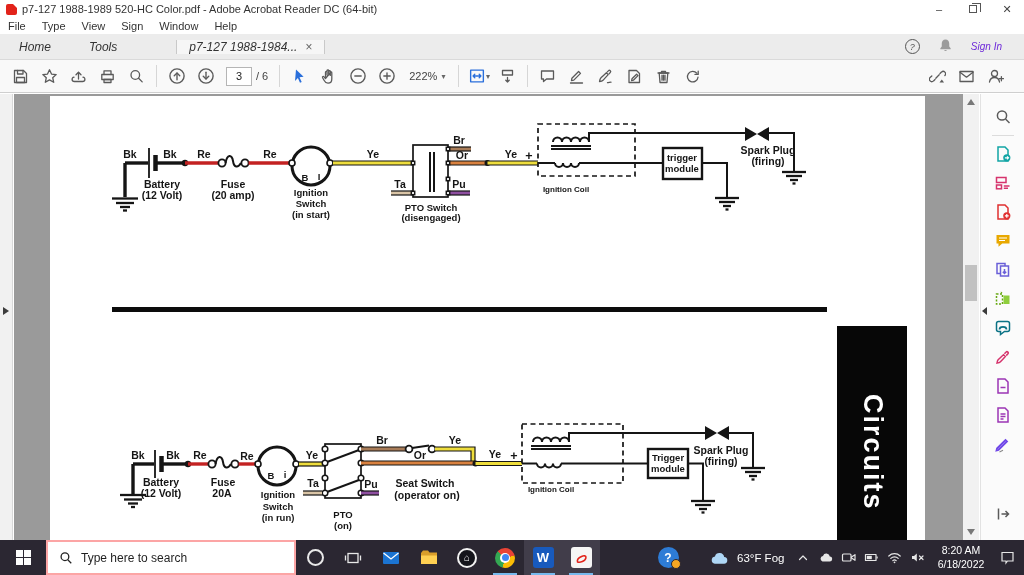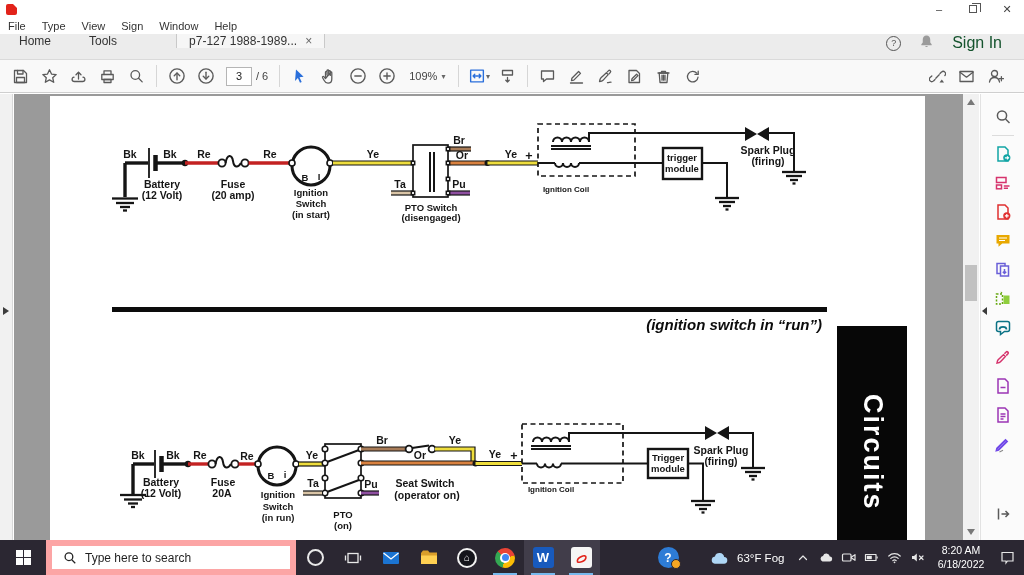--- a/index.html
+++ b/index.html
@@ -13,27 +13,27 @@
   .win-controls { margin-left:auto; display:flex; height:100%; }
   .wc { width:34px; display:flex; align-items:center; justify-content:center; font-size:11px; color:#444; cursor:default; }
   .restore-glyph { width:8px; height:8px; border:1px solid #555; position:relative; background:#fff; }
   .restore-glyph::before { content:""; position:absolute; left:2px; top:-3px; width:8px; height:8px; border-top:1px solid #555; border-right:1px solid #555; }
 
   
   .menubar { height:16px; background:#fff; display:flex; align-items:center; gap:16px; padding-left:8px; font-size:11px; color:#333; }
   .menubar span { cursor:default; }
 
   
-  .tabbar { height:26px; background:#ececec; display:flex; align-items:flex-start; border-bottom:1px solid #dadada; font-size:12px; color:#333; }
+  .tabbar { height:26px; background:#ececec; display:flex; align-items:center; border-bottom:1px solid #dadada; font-size:12px; color:#333;font-style:italic; }
   .tab { display:flex; align-items:center; padding:0 19px; }
   .doctab { display:flex; align-items:center; gap:8px; padding:0 12px; background:#f6f6f6; border-left:1px solid #c9c9c9; border-right:1px solid #c9c9c9; margin-left:40px; }
   .tabclose { color:#666; font-size:12px; }
   .tabbar-right { margin-left:auto; display:flex; align-items:center; gap:18px; padding-right:22px; }
   .helpcirc { width:15px; height:15px; border:1.2px solid #555; border-radius:50%; display:flex; align-items:center; justify-content:center; font-size:9px; color:#555; }
-  .signin { font-size:16px; color:#14532d; }
+  .signin { font-size:10px; color:#6d28d9; }
 
   
   .toolbar { height:33px; background:#f9f9f9; border-bottom:1px solid #cfcfcf; display:flex; align-items:center; padding-left:6px; }
   .tbtn { width:29px; height:26px; display:flex; align-items:center; justify-content:center; }
   .tbtn svg { stroke:#5a5a5a; fill:none; stroke-width:1.3; stroke-linecap:round; stroke-linejoin:round; }
   .sep { width:1px; height:22px; background:#d6d6d6; margin:0 5px; }
   .pagebox { width:26px; height:19px; border:1px solid #b5b5b5; background:#fff; text-align:center; font-size:11px; color:#222; margin:0 4px 0 6px; font-family:"Liberation Sans",sans-serif; }
   .pagetotal { font-size:11px; color:#444; margin-right:6px; }
   .zoomctl { display:flex; align-items:center; gap:4px; font-size:11px; color:#444; padding:0 8px; }
   .caret { font-size:8px; color:#666; }
@@ -76,21 +76,21 @@
   .tpbtn { width:28px; height:26px; display:flex; align-items:center; justify-content:center; margin-bottom:3px; }
   .tp-sep { width:22px; height:1px; background:#dcdcdc; margin:2px 0 5px; }
   .collapse-arrow { position:absolute; left:1px; top:213px; width:0; height:0; border-right:5px solid #3c3c3c; border-top:4px solid transparent; border-bottom:4px solid transparent; }
   .tp-bottom { position:absolute; bottom:10px; }
 
   
   .taskbar { position:absolute; left:0; bottom:0; width:1024px; height:35px; background:#2b2732; display:flex; align-items:stretch; color:#eee; }
   .startbtn { width:46px; display:flex; align-items:center; justify-content:center; }
   .winlogo { width:15px; height:15px; display:grid; grid-template-columns:7px 7px; grid-template-rows:7px 7px; gap:1px; }
   .winlogo i { background:#fdfdfd; }
-  .tb-search { width:250px; background:#fff; display:flex; align-items:center; gap:8px; padding-left:11px; border:6px solid #fca5a5; }
+  .tb-search { width:250px; background:#fff; display:flex; align-items:center; gap:8px; padding-left:11px; border:2px solid #fca5a5; }
   .tb-search input { border:none; outline:none; font-size:12px; width:180px; font-family:"Liberation Sans",sans-serif; background:transparent; color:#111; }
   .tb-search input::placeholder { color:#1f1f1f; }
   .tb-app { width:38px; display:flex; align-items:center; justify-content:center; position:relative; }
   .tb-app.running::after { content:""; position:absolute; bottom:0; left:7px; right:7px; height:2px; background:#76b9ed; }
   .tb-app.active { background:#413d4a; }
   .cortana-ring { width:17px; height:17px; border:2px solid #e8e8e8; border-radius:50%; }
   .ring-app { width:20px; height:20px; border-radius:50%; background:#15151c; border:2px solid #f2f2f2; display:flex; align-items:center; justify-content:center; color:#fff; font-size:10px; }
   .chrome { width:20px; height:20px; border-radius:50%; background:conic-gradient(from -45deg,#ea4335 0 120deg,#fbbc05 0 240deg,#34a853 0 360deg); display:flex; align-items:center; justify-content:center; }
   .chrome-mid { width:10px; height:10px; background:#fff; border-radius:50%; display:flex; align-items:center; justify-content:center; }
   .chrome-core { width:7px; height:7px; background:#4285f4; border-radius:50%; }
@@ -107,20 +107,21 @@
   .clock { width:62px; text-align:center; font-size:10.5px; line-height:1.25; color:#fff; display:flex; flex-direction:column; justify-content:center; }
   .action { width:30px; display:flex; align-items:center; justify-content:center; margin-right:2px; }
 </style>
 </head>
 <body>
 
 <div class="app">
 
   <div class="titlebar">
     <span class="pdf-ico"></span>
+    <span>p7-127 1988-1989 520-HC Color.pdf - Adobe Acrobat Reader DC (64-bit)</span>
     <div class="win-controls">
       <span class="wc">–</span>
       <span class="wc">
           <span class="restore-glyph"></span>
         </span>
       <span class="wc">✕</span>
     </div>
   </div>
 
   <div class="menubar">
@@ -129,21 +130,21 @@
     <span>View</span>
     <span>Sign</span>
     <span>Window</span>
     <span>Help</span>
   </div>
 
   <div class="tabbar">
     <div class="tab">Home</div>
     <div class="tab">Tools</div>
     <div class="doctab">
-      <span>p7-127 1988-1989...</span>
+      <span>p7-127 1988-1984...</span>
       <span class="tabclose">×</span>
     </div>
     <div class="tabbar-right">
       <span class="helpcirc">?</span>
       <span><svg width="15" height="15" viewBox="0 0 16 16" fill="#9b9b9b">
             <path d="M8 1.5c-2.6 0-4 2-4 4.5v3L2.5 11v1h11v-1L12 9V6c0-2.5-1.4-4.5-4-4.5z"></path>
             <path d="M6.5 12.7a1.6 1.6 0 0 0 3 0z"></path>
           </svg></span>
       <span class="signin">Sign In</span>
     </div>
@@ -216,21 +217,21 @@
           <path d="M5.5 8.5h6"></path>
         </svg>
       </span>
     <span class="tbtn">
         <svg width="18" height="18" viewBox="0 0 17 17">
           <circle cx="8.5" cy="8.5" r="6.7"></circle>
           <path d="M5.5 8.5h6M8.5 5.5v6"></path>
         </svg>
       </span>
     <span class="zoomctl">
-      <span>109%</span>
+      <span>222%</span>
       <span class="caret">▾</span>
     </span>
     <span class="sep"></span>
     <span class="tbtn">
         <svg width="18" height="18" viewBox="0 0 17 17" style="stroke:#2a6fdb">
           <rect x="2.5" y="3" width="12" height="11"></rect>
           <path d="M4.8 8.5h7.4M4.8 8.5l1.6-1.6M4.8 8.5l1.6 1.6M12.2 8.5l-1.6-1.6M12.2 8.5l-1.6 1.6"></path>
         </svg>
         <span class="caret">▾</span>
       </span>
@@ -397,21 +398,20 @@
           <text class="t12" x="424" y="49">+</text>
           <text class="t8" x="461" y="81">Ignition Coil</text>
           <text class="t9" x="577" y="50">trigger</text>
           <text class="t9" x="577" y="60.5">module</text>
           <text class="t10" x="663" y="43">Spark Plug</text>
           <text class="t10" x="663" y="54">(firing)</text>
         </svg>
 
         <div class="divider"></div>
         <div class="headingblock">
-          <div class="h2">(ignition switch in “run”)</div>
         </div>
         <div class="sidetab">
           <span>Circuits</span>
         </div>
 
         <svg class="circuit" style="left:55px;top:320px" width="750" height="130" viewBox="0 0 750 130">
           <line class="ln" x1="28" y1="48" x2="49" y2="48"></line>
           <line x1="50" y1="34" x2="50" y2="62" stroke="#151515" stroke-width="1.8"></line>
           <line x1="56.5" y1="40" x2="56.5" y2="56" stroke="#151515" stroke-width="4.5"></line>
           <line class="ln" x1="58" y1="48" x2="83" y2="48"></line>

